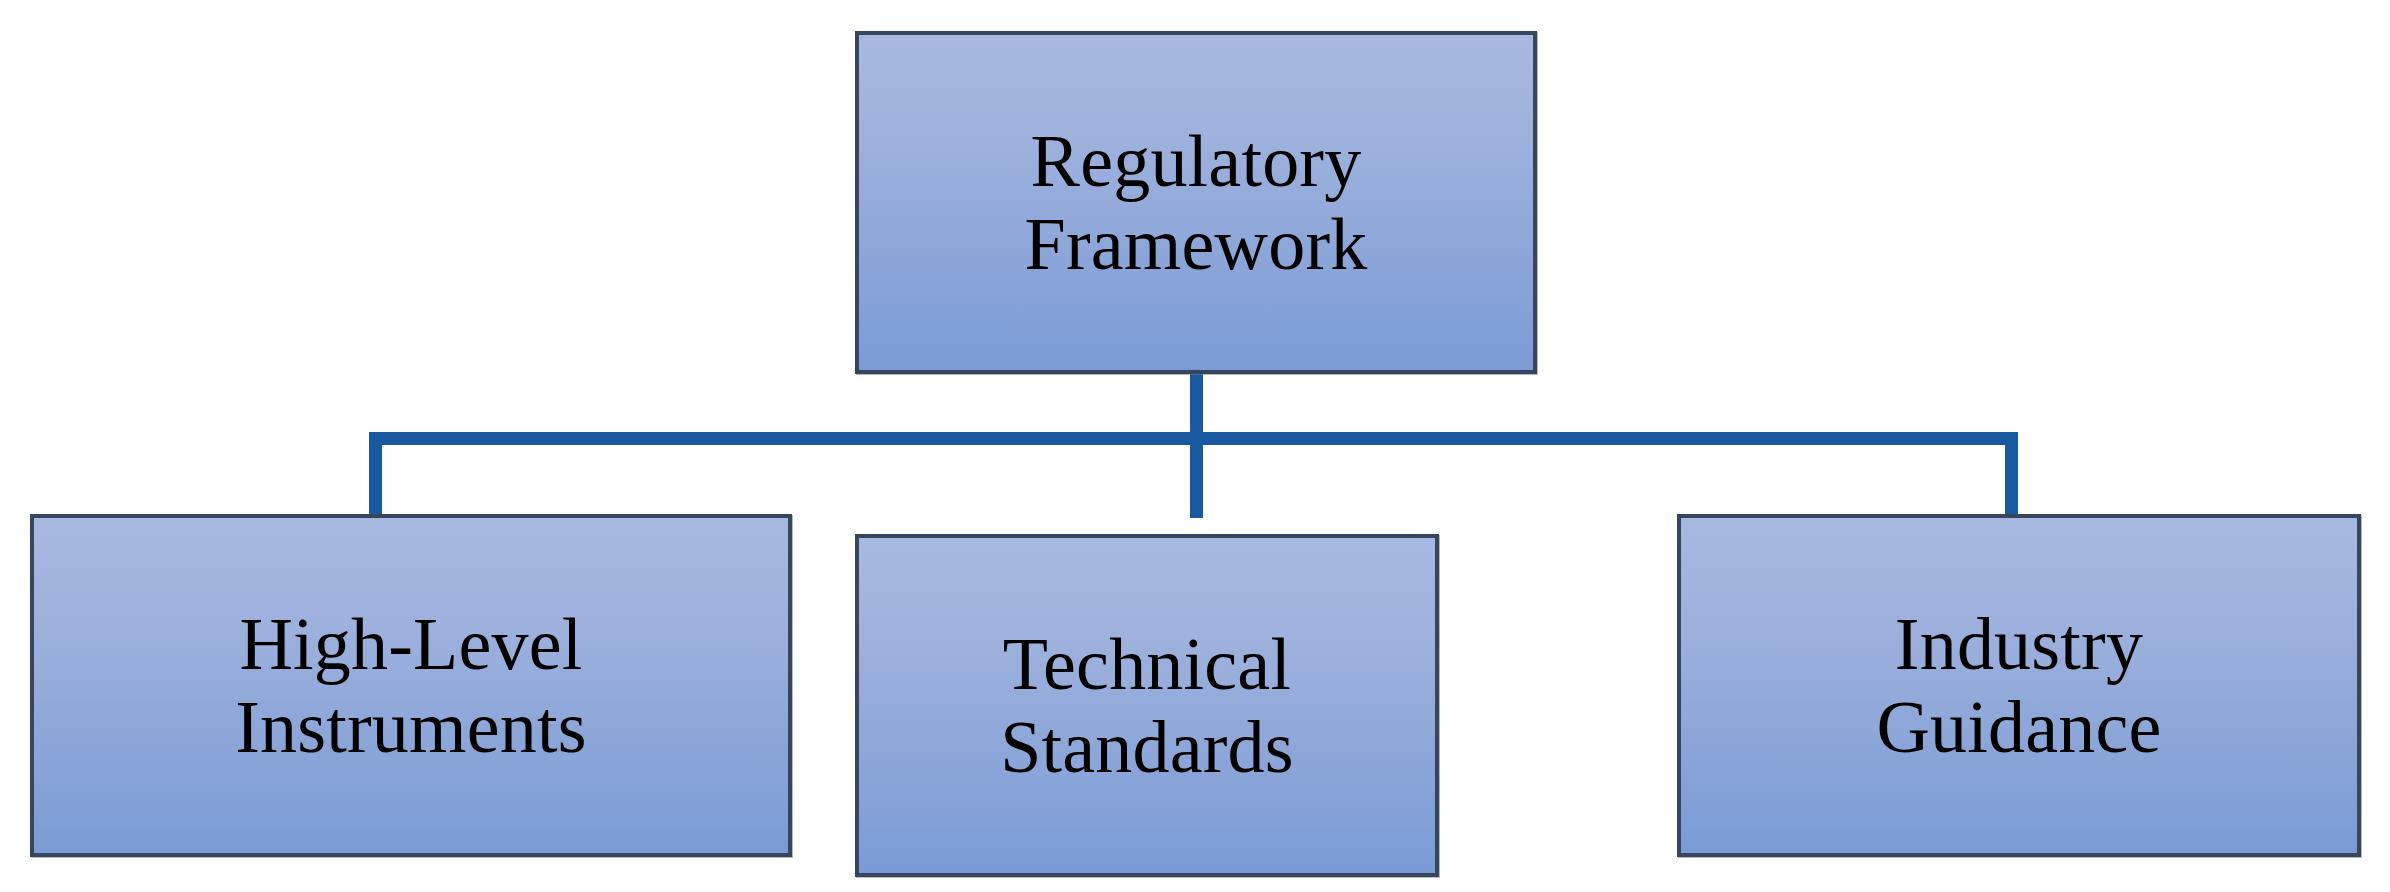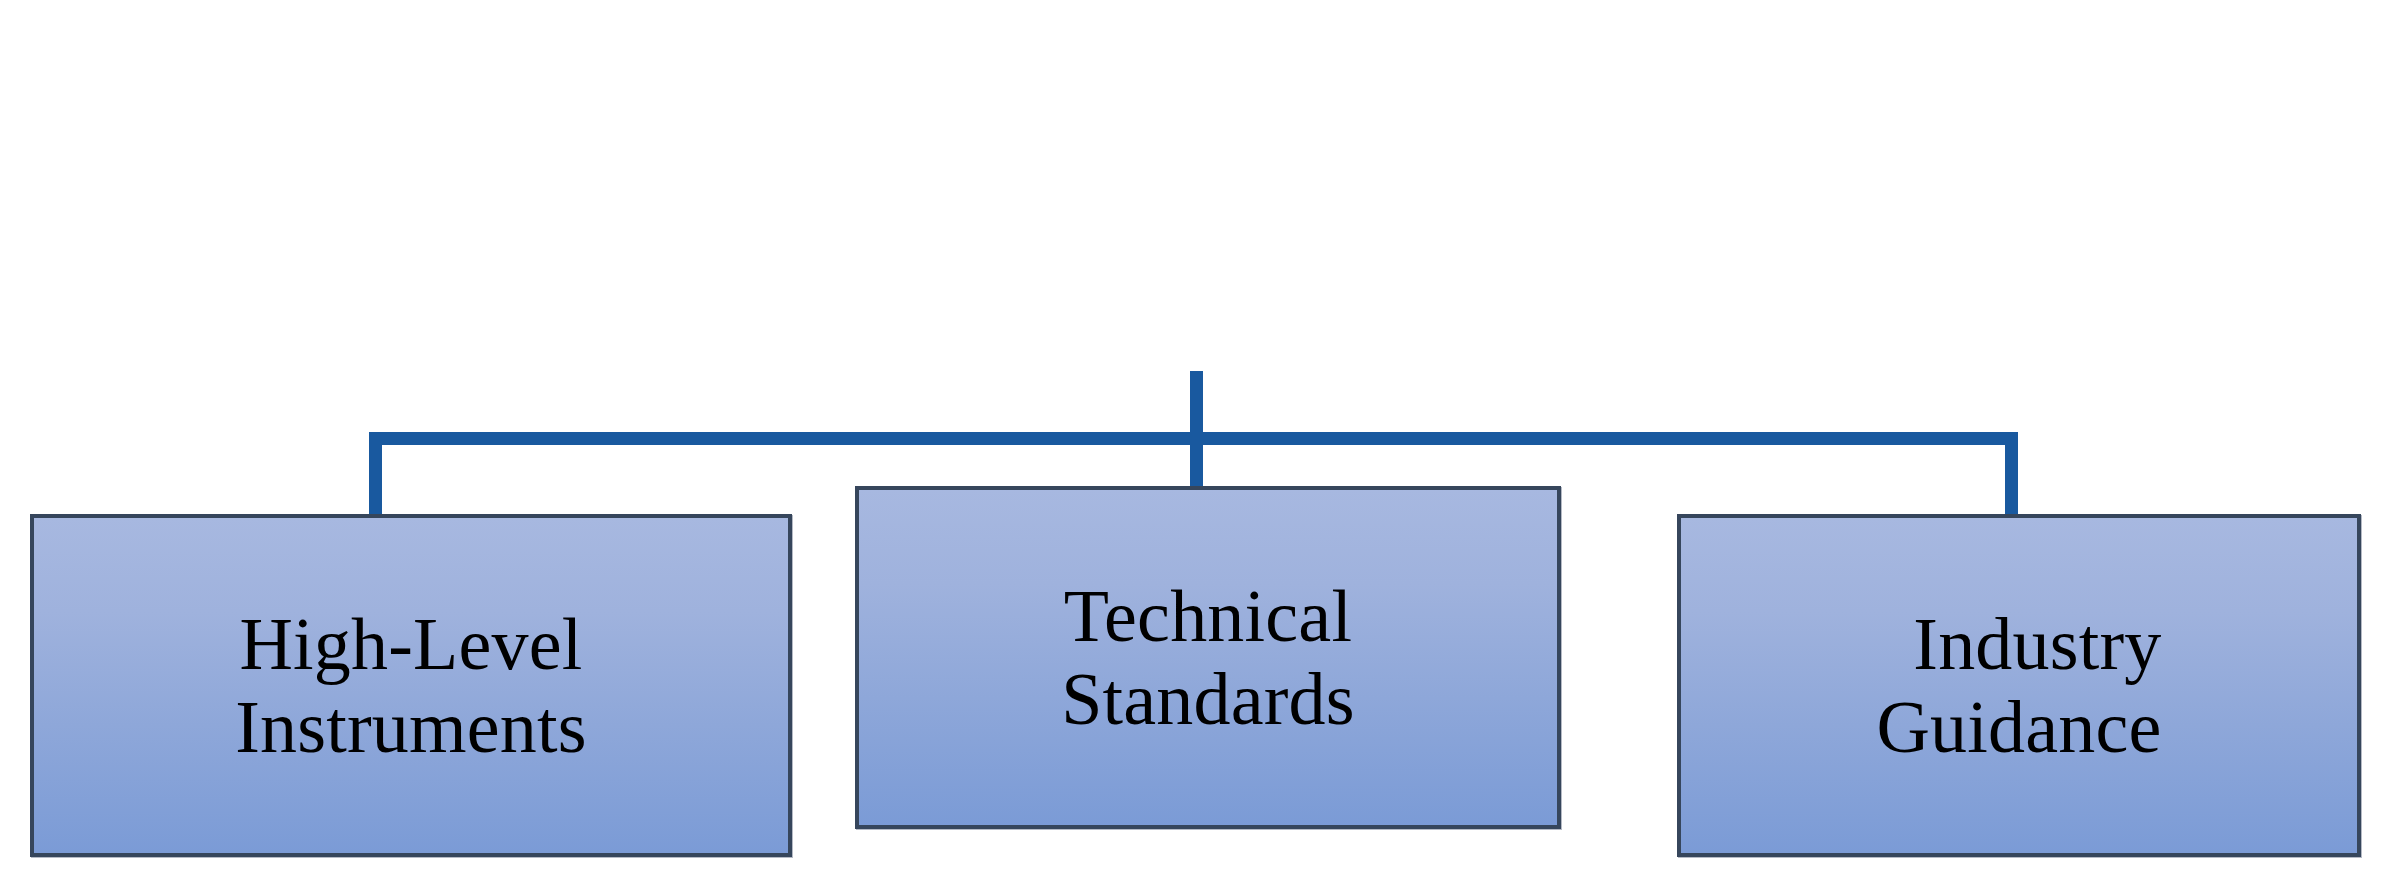--- a/index.html
+++ b/index.html
@@ -98,48 +98,51 @@
 
   
   #node-high-level-instruments {
     left: 30px;
     top: 514px;
     width: 762px;
     height: 343px;
   }
   #node-technical-standards {
     left: 855px;
-    top: 486px;
-    width: 706px;
+    top: 534px;
+    width: 584px;
     height: 343px;
   }
   #node-industry-guidance {
     left: 1677px;
     top: 514px;
     width: 684px;
     height: 343px;
-    text-align: right;
   }
   #node-high-level-instruments .node-label,
   #node-technical-standards .node-label,
   #node-industry-guidance .node-label { font-size: 74px; }
 </style>
 </head>
 <body>
 
 <div id="diagram-canvas">
 
   <div class="connector-layer">
     <div class="conn conn-root-stub"></div>
     <div class="conn conn-rail"></div>
     <div class="conn conn-drop-left"></div>
     <div class="conn conn-drop-mid"></div>
     <div class="conn conn-drop-right"></div>
   </div>
 
+  <div class="node-box" id="node-root">
+    <span class="node-label">Regulatory
+Framework</span>
+  </div>
 
   <div class="node-box" id="node-high-level-instruments">
     <span class="node-label">High-Level
 Instruments</span>
   </div>
 
   <div class="node-box" id="node-technical-standards">
     <span class="node-label">Technical
 Standards</span>
   </div>

